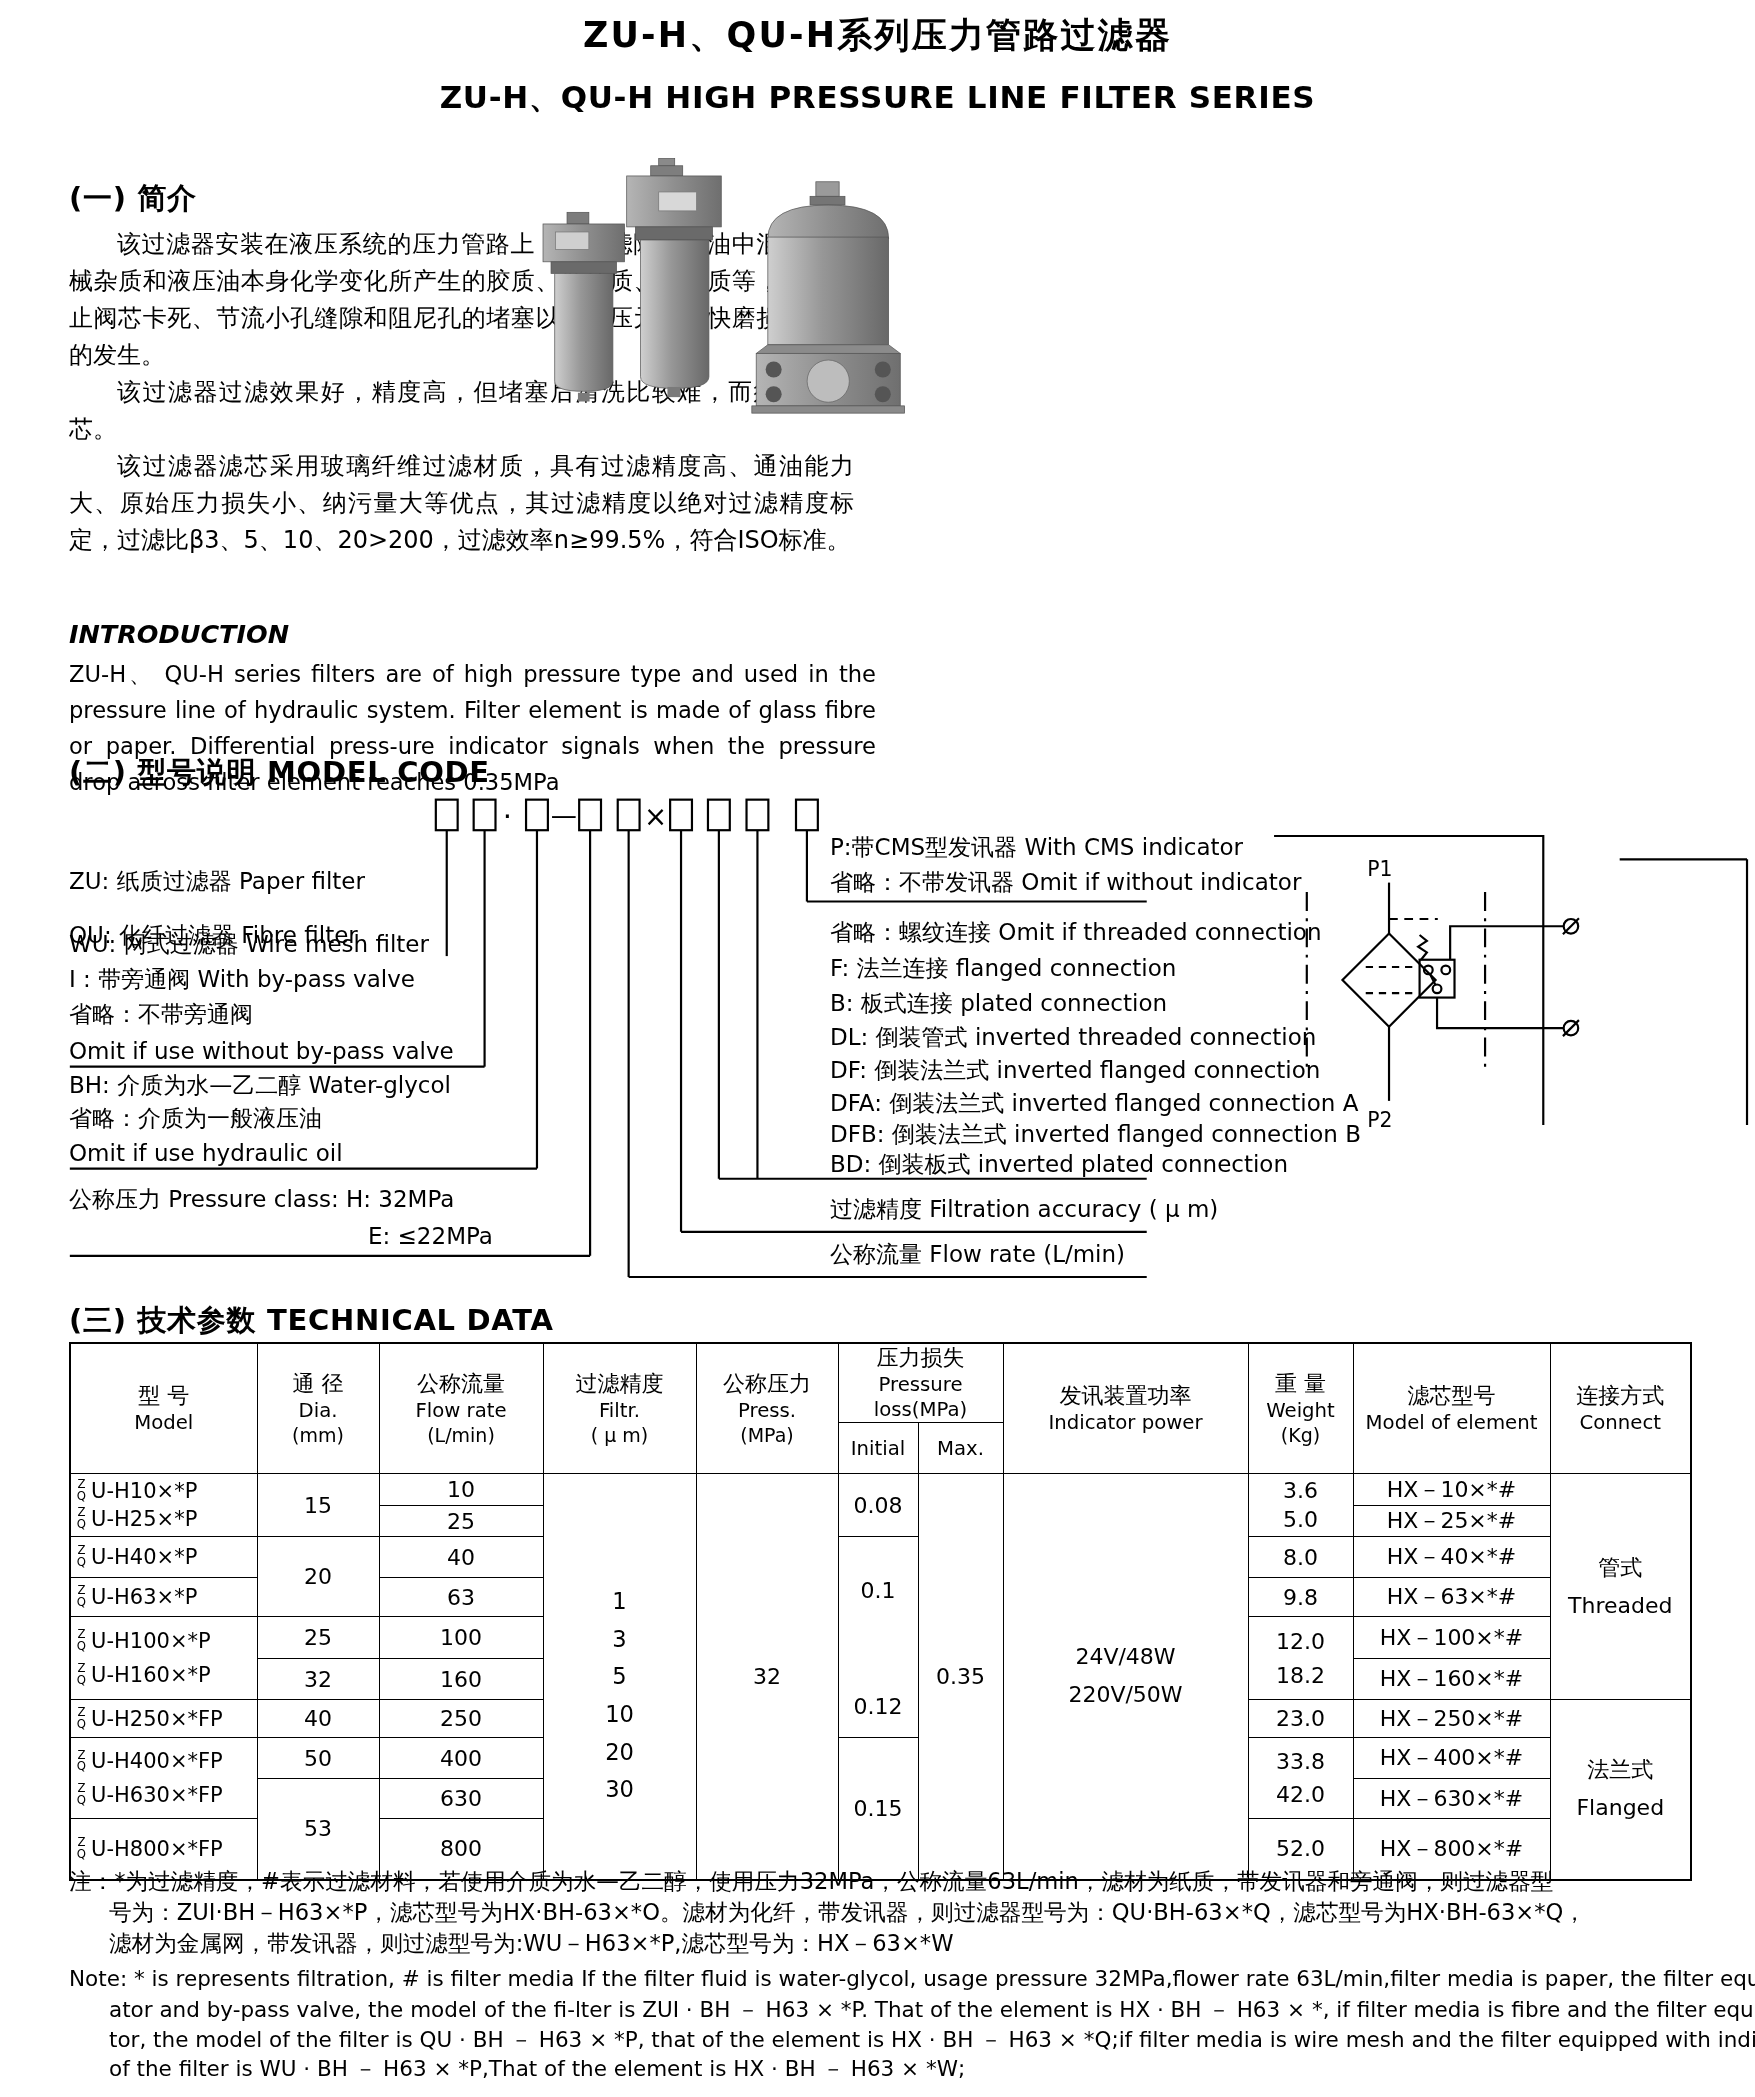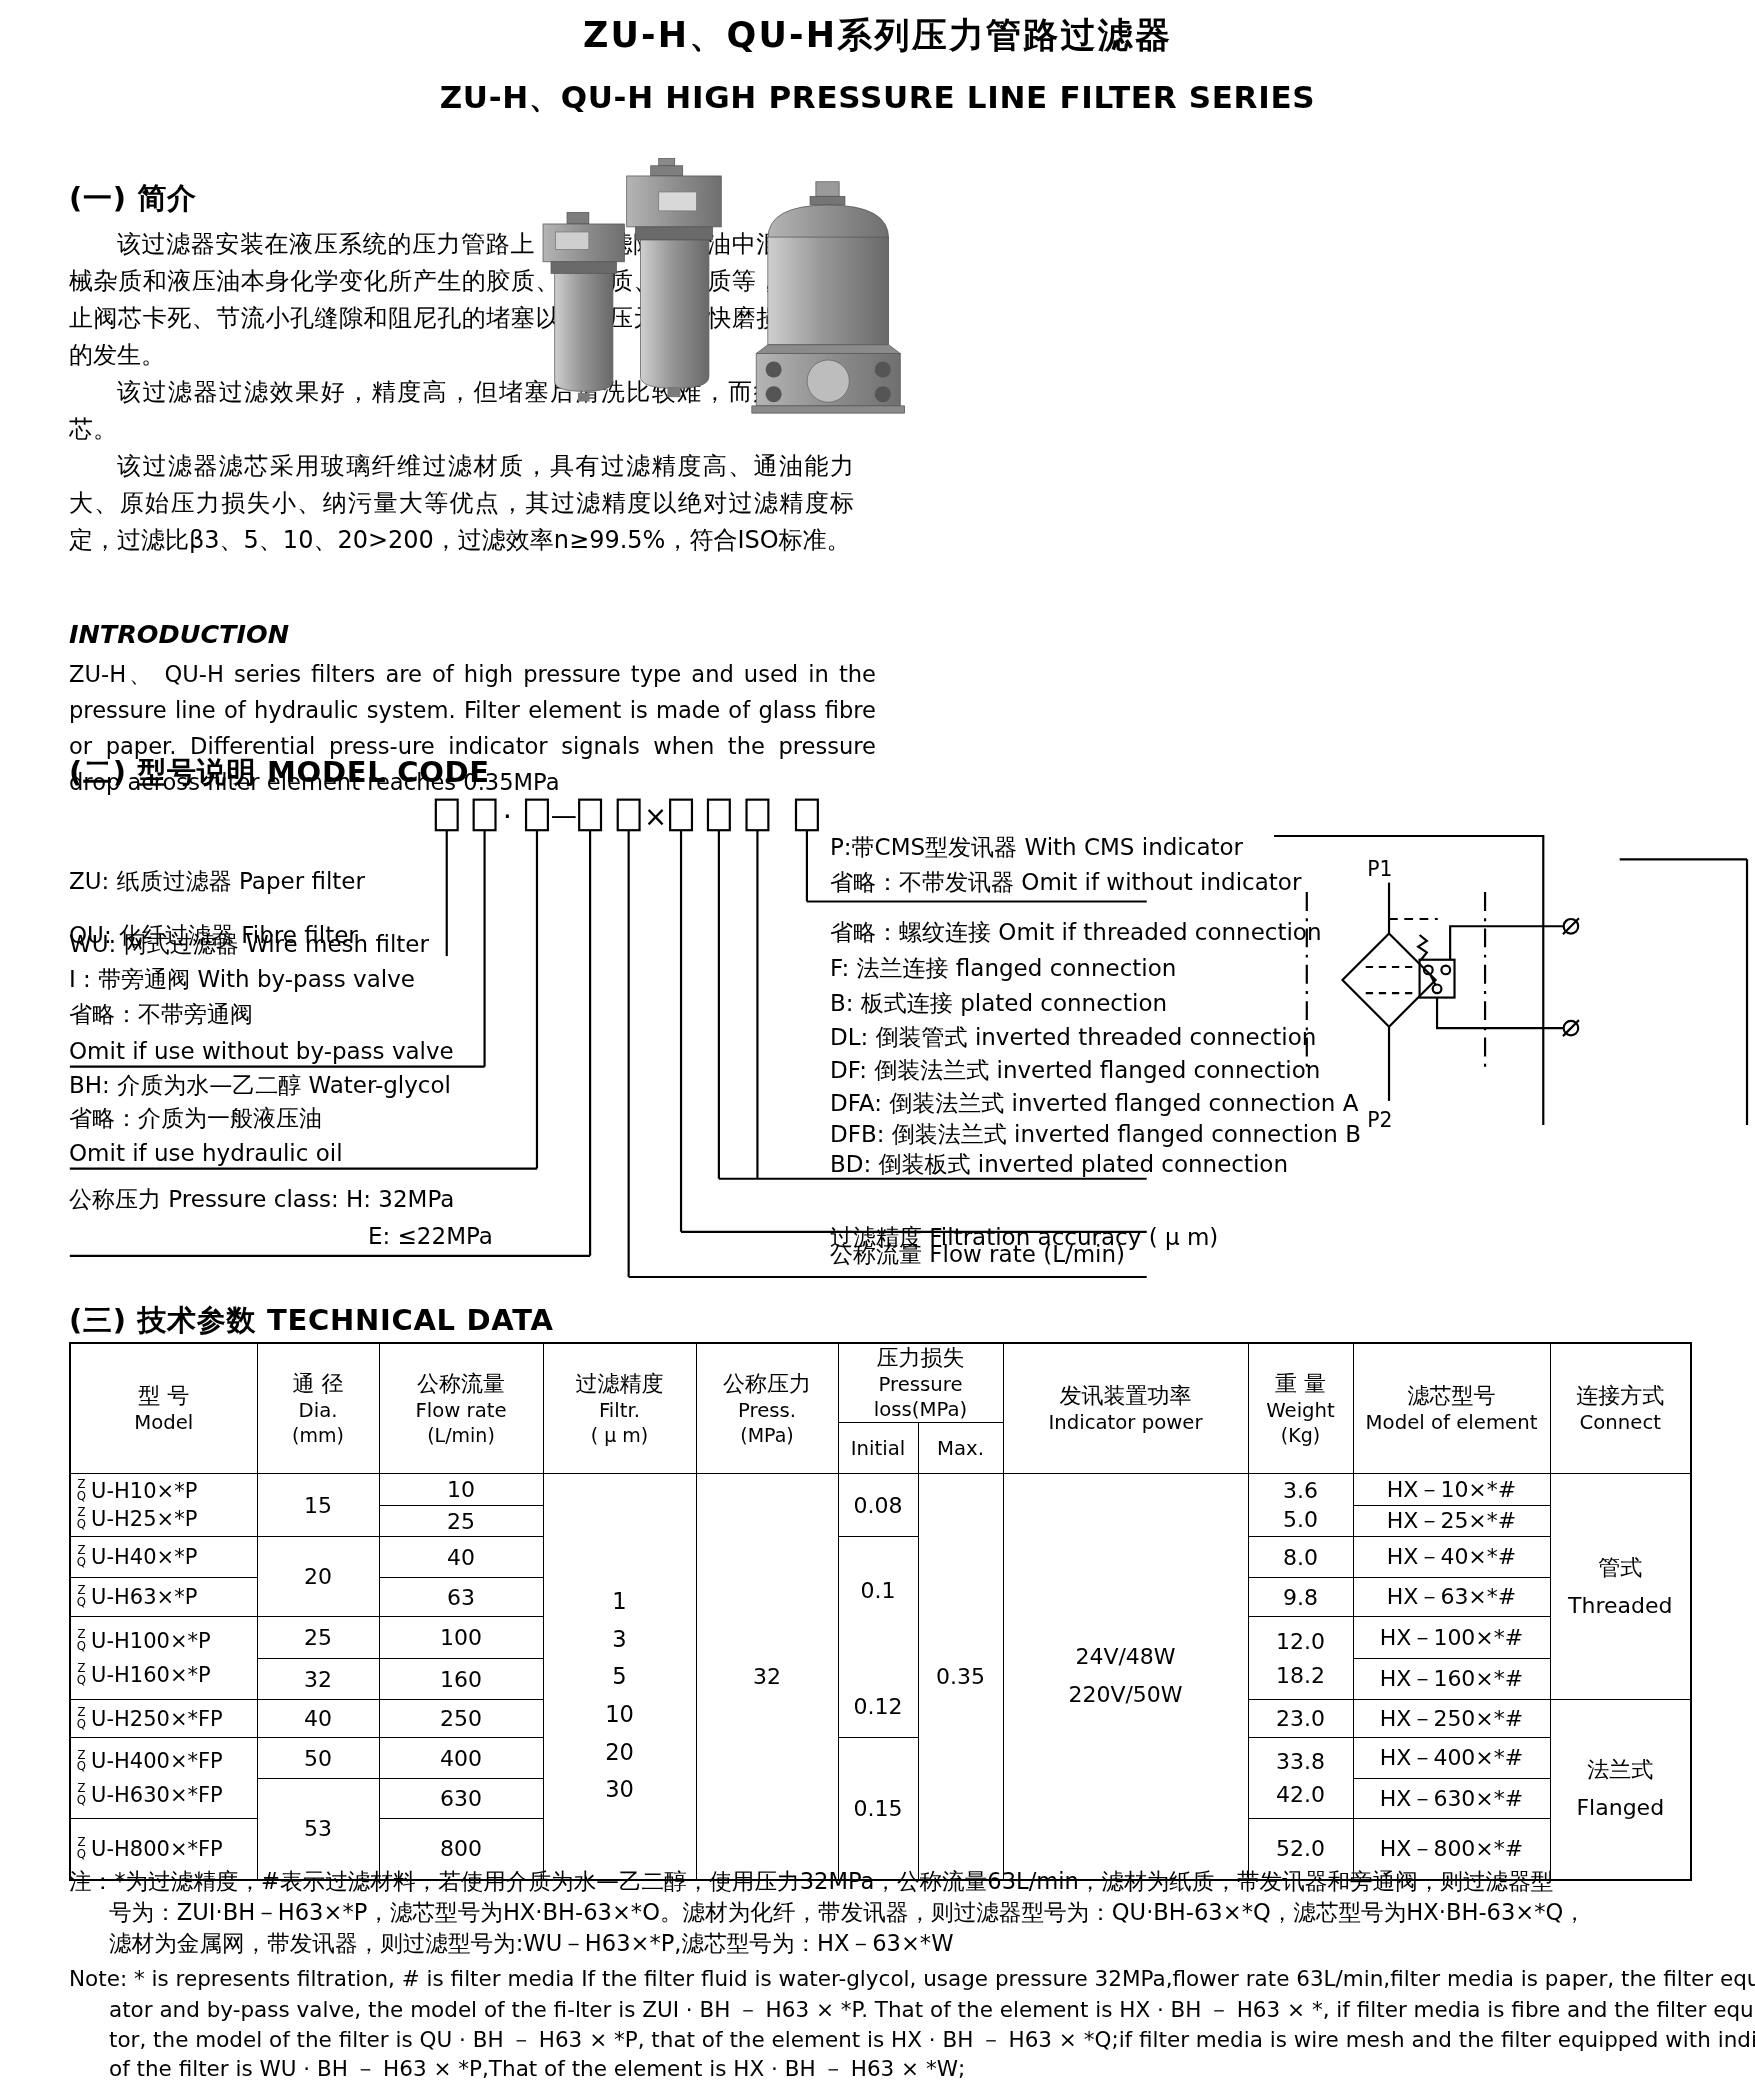--- a/index.html
+++ b/index.html
@@ -191,21 +191,21 @@
   <div class="mcr" style="left:830px;top:832px;">P:带CMS型发讯器  With CMS indicator</div>
   <div class="mcr" style="left:830px;top:867px;">省略：不带发讯器  Omit if without indicator</div>
   <div class="mcr" style="left:830px;top:917px;">省略：螺纹连接 Omit if threaded connection</div>
   <div class="mcr" style="left:830px;top:953px;">F: 法兰连接 flanged connection</div>
   <div class="mcr" style="left:830px;top:988px;">B: 板式连接 plated  connection</div>
   <div class="mcr" style="left:830px;top:1022px;">DL: 倒装管式 inverted threaded connection</div>
   <div class="mcr" style="left:830px;top:1055px;">DF: 倒装法兰式 inverted flanged connection</div>
   <div class="mcr" style="left:830px;top:1088px;">DFA: 倒装法兰式 inverted flanged connection A</div>
   <div class="mcr" style="left:830px;top:1119px;">DFB: 倒装法兰式 inverted flanged connection B</div>
   <div class="mcr" style="left:830px;top:1149px;">BD: 倒装板式 inverted plated connection</div>
-  <div class="mcr" style="left:830px;top:1194px;margin-top:28px;">过滤精度  Filtration accuracy ( μ m)</div>
+  <div class="mcr" style="left:830px;top:1194px;">过滤精度  Filtration accuracy ( μ m)</div>
   <div class="mcr" style="left:830px;top:1239px;">公称流量 Flow rate (L/min)</div>
 
   <div id="sec3-head" class="abs sec-head">(三) 技术参数  TECHNICAL DATA</div>
 
   <table id="tech-table">
     <colgroup>
       <col style="width:187px">
         <col style="width:122px">
         <col style="width:164px">
         <col style="width:153px">

